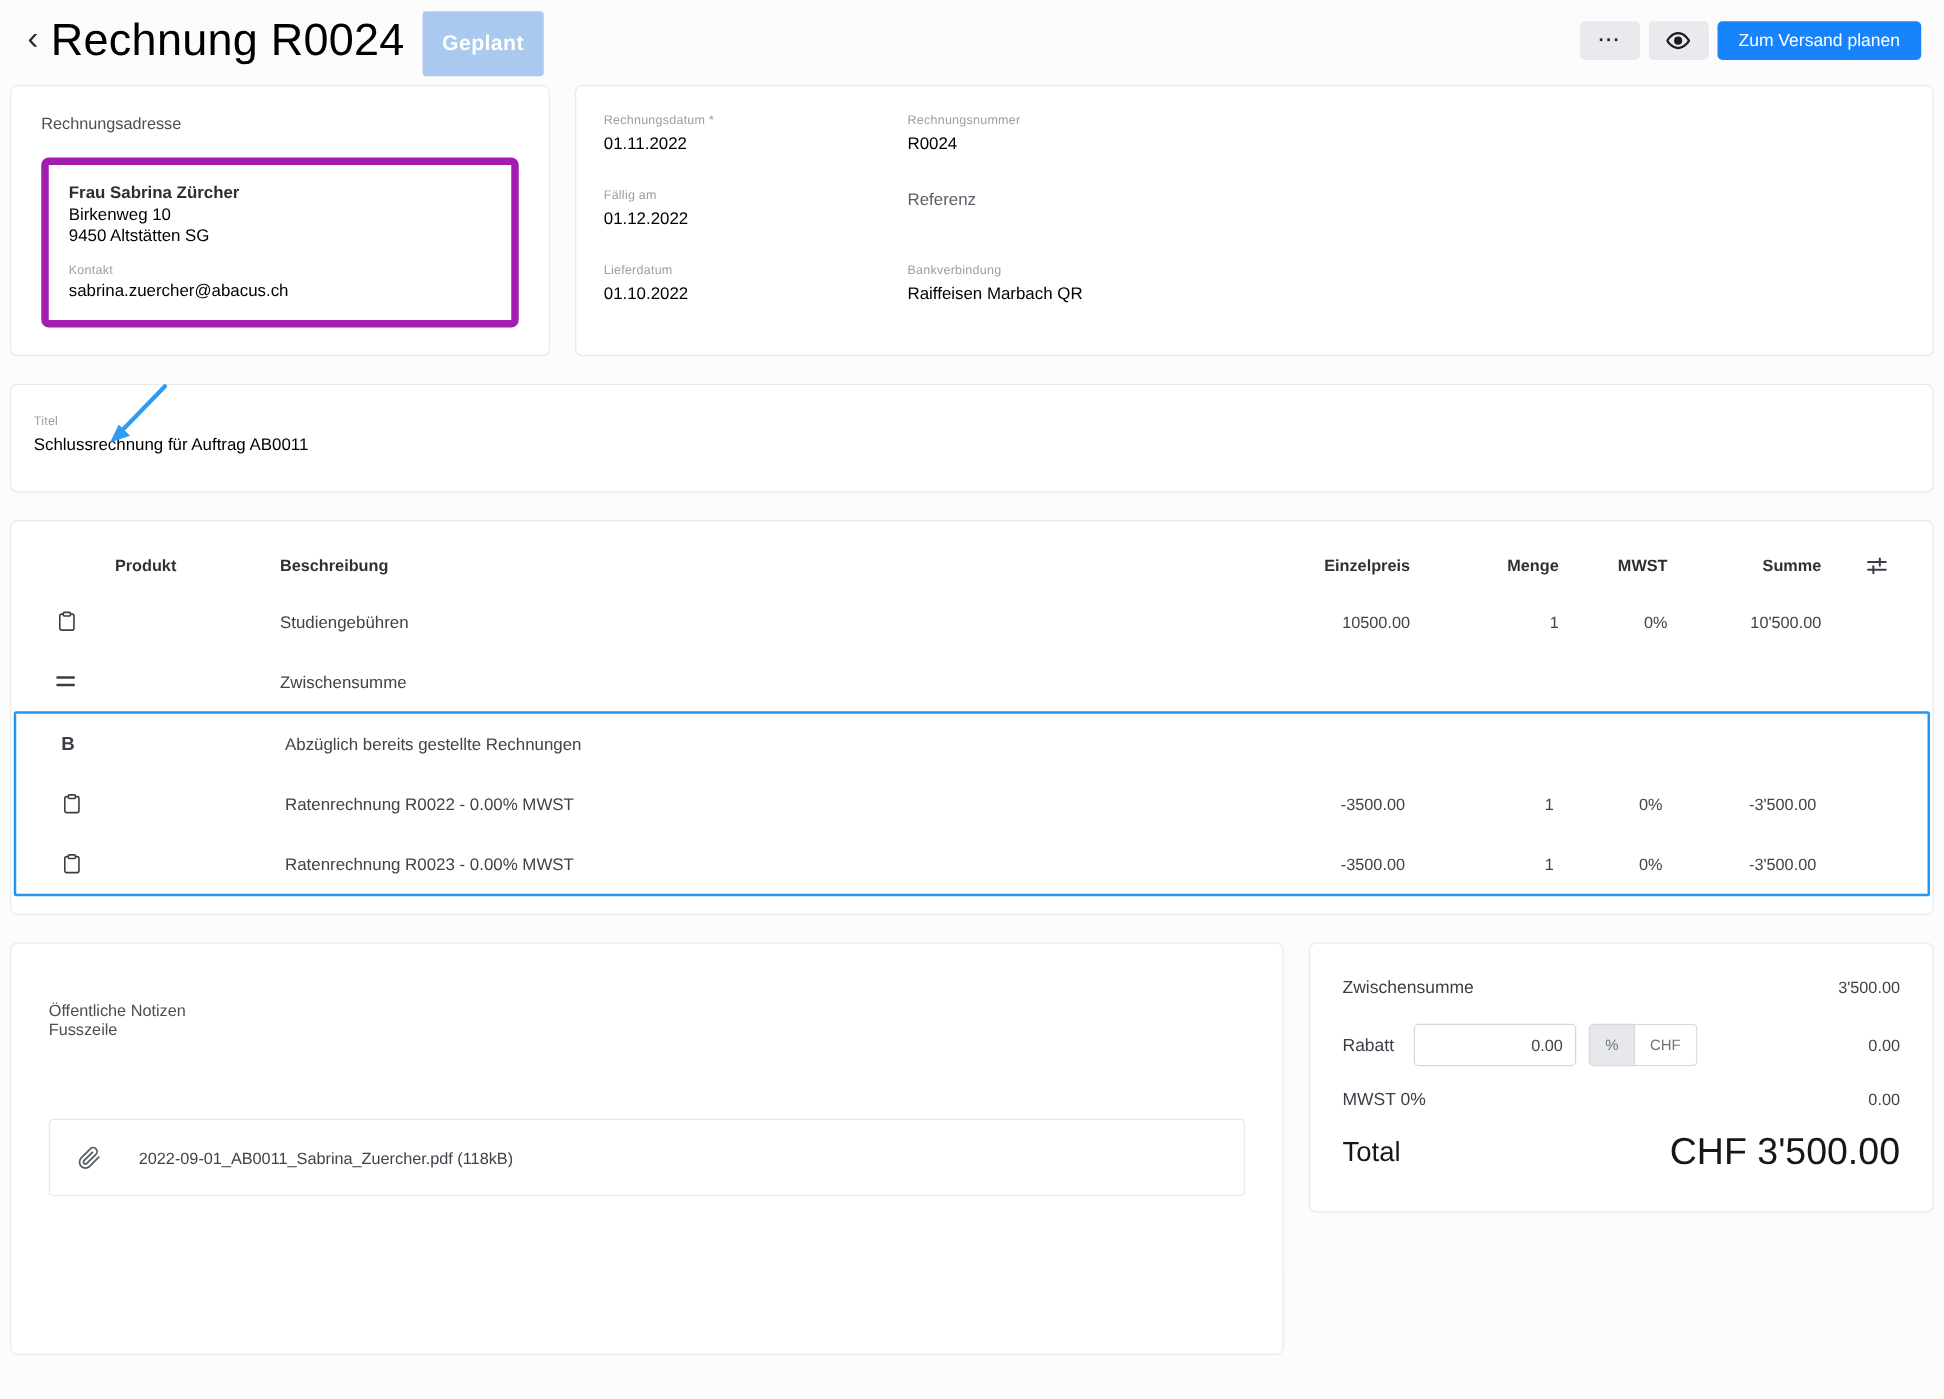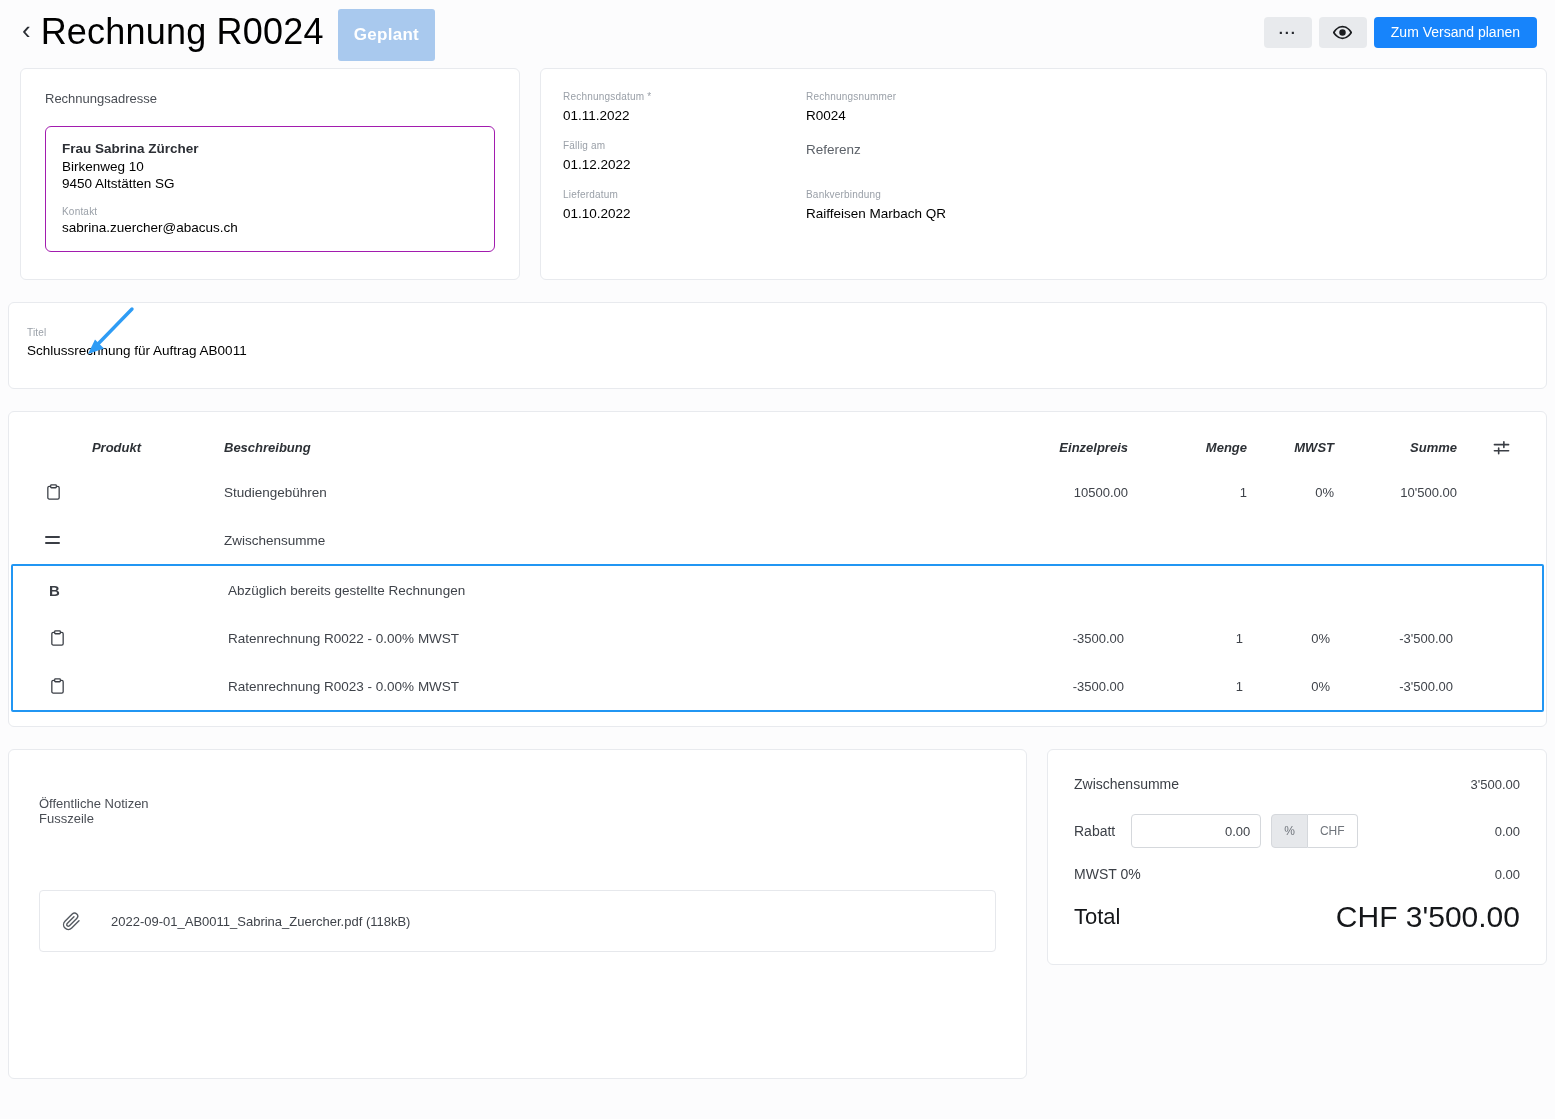--- a/index.html
+++ b/index.html
@@ -37,46 +37,46 @@
     font-size: 14px; font-weight: 500;
   }
 
   
   .card { background: #ffffff; border: 1px solid #e8eaee; border-radius: 6px; }
   .row-top { display: flex; gap: 20px; margin-top: 4px; align-items: stretch; }
   .label-sm { font-size: 10px; color: #9aa0a8; letter-spacing: 0.2px; }
   .value { font-size: 13.5px; color: #000000; }
 
   
-  .address-card { width: 500px; min-height: 212px; padding: 22px 24px; margin-left: 12px; }
+  .address-card { width: 432px; min-height: 212px; padding: 22px 24px; }
   .address-card .section-label { font-size: 13px; color: #4a4e55; margin-bottom: 20px; }
-  .address-box { border: 1px solid #a21caf; border-radius: 6px; padding: 14px 16px 16px; }
+  .address-box { border: 6px solid #a21caf; border-radius: 6px; padding: 14px 16px 16px; }
   .address-box .name { font-size: 13.5px; font-weight: 700; color: #2c2f35; margin-bottom: 3px; }
   .address-box .line { margin-bottom: 2px; }
   .address-box .contact-label { margin-top: 15px; margin-bottom: 3px; }
 
   
   .details-card { flex: 1; padding: 22px 22px; }
-  .details-grid { display: grid; grid-template-columns: 243px 1fr; row-gap: 16px; }
+  .details-grid { display: grid; grid-template-columns: 243px 1fr; row-gap: 27px; }
   .field .label-sm { margin-bottom: 4px; display: block; }
   .field.empty-field .field-label-big { font-size: 13.5px; color: #5c6168; }
 
   
   .title-card { margin-top: 22px; padding: 24px 18px 30px; position: relative; }
   .title-card .label-sm { margin-bottom: 5px; display: block; }
 
   
   .table-card { margin-top: 22px; padding: 14px 0 14px; }
   .trow {
     display: grid;
     grid-template-columns: 215px 1fr 130px 119px 87px 123px 89px;
     align-items: center; height: 48px;
   }
   .thead { height: 42px; }
-  .thead .th { font-size: 13px; font-weight: 700; color: #2d3136; font-style: italic; }
+  .thead .th { font-size: 13px; font-weight: 700; color: #2d3136; }
   .th-product { text-align: center; }
   .num { text-align: right; font-size: 13px; color: #3f434a; }
   .cell-desc { font-size: 13.5px; color: #3f434a; }
   .cell-icon { padding-left: 36px; display: flex; align-items: center; }
   .icon-eq { display: inline-block; width: 15px; }
   .icon-eq span { display: block; height: 2px; background: #3a3e45; border-radius: 1px; margin: 4px 0; }
   .icon-b { font-size: 15px; font-weight: 700; color: #3a3e45; }
   .th-settings { display: flex; justify-content: center; }
   .settings-btn { background: none; border: none; cursor: pointer; padding: 2px; }
   .highlight-group { border: 2px solid #2196f3; border-radius: 2px; margin: 0 2px; }

